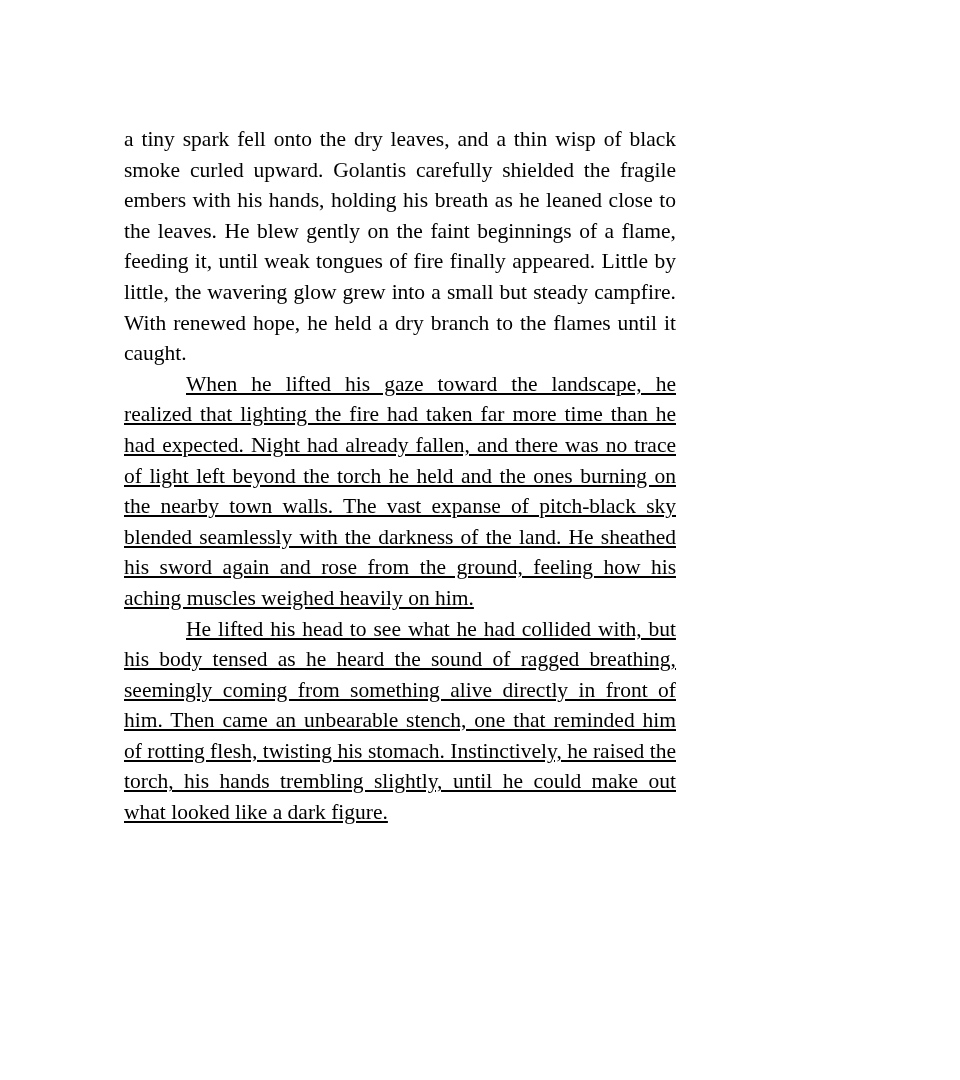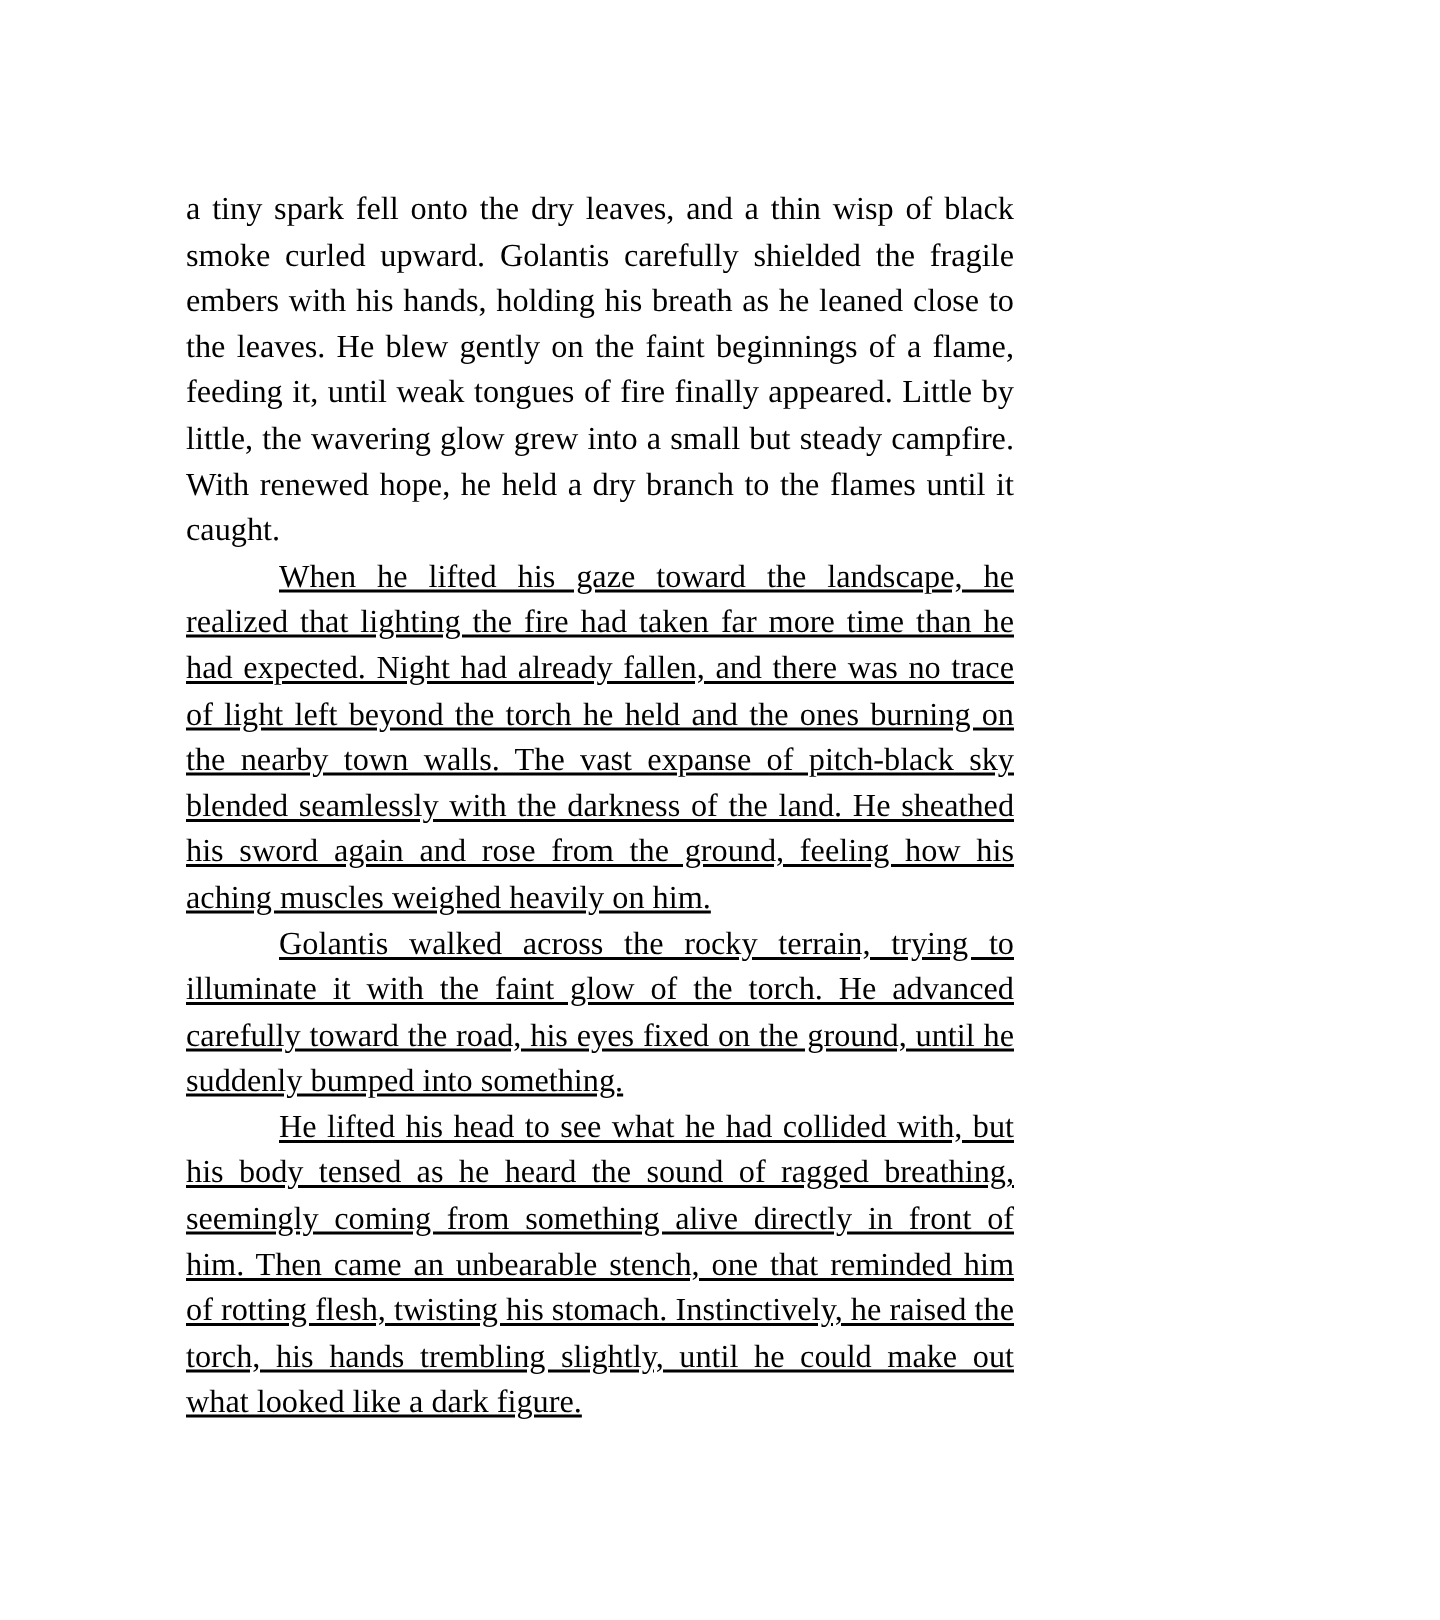--- a/index.html
+++ b/index.html
@@ -34,16 +34,15 @@
     text-decoration: underline;
   }
 </style>
 </head>
 <body>
 
 <div class="page">
   <div class="body-text">
     <p class="para">a tiny spark fell onto the dry leaves, and a thin wisp of black smoke curled upward. Golantis carefully shielded the fragile embers with his hands, holding his breath as he leaned close to the leaves. He blew gently on the faint beginnings of a flame, feeding it, until weak tongues of fire finally appeared. Little by little, the wavering glow grew into a small but steady campfire. With renewed hope, he held a dry branch to the flames until it caught.</p>
     <p class="para indent">When he lifted his gaze toward the landscape, he realized that lighting the fire had taken far more time than he had expected. Night had already fallen, and there was no trace of light left beyond the torch he held and the ones burning on the nearby town walls. The vast expanse of pitch-black sky blended seamlessly with the darkness of the land. He sheathed his sword again and rose from the ground, feeling how his aching muscles weighed heavily on him.</p>
-    <p class="para indent">Golantis walked across the rocky terrain, trying to illuminate it with the faint glow of the torch. He advanced carefully toward the road, his eyes fixed on the ground, until he suddenly bumped into something.</p>
     <p class="para indent">He lifted his head to see what he had collided with, but his body tensed as he heard the sound of ragged breathing, seemingly coming from something alive directly in front of him. Then came an unbearable stench, one that reminded him of rotting flesh, twisting his stomach. Instinctively, he raised the torch, his hands trembling slightly, until he could make out what looked like a dark figure.</p>
   </div>
 </div>
 
 </body></html>

